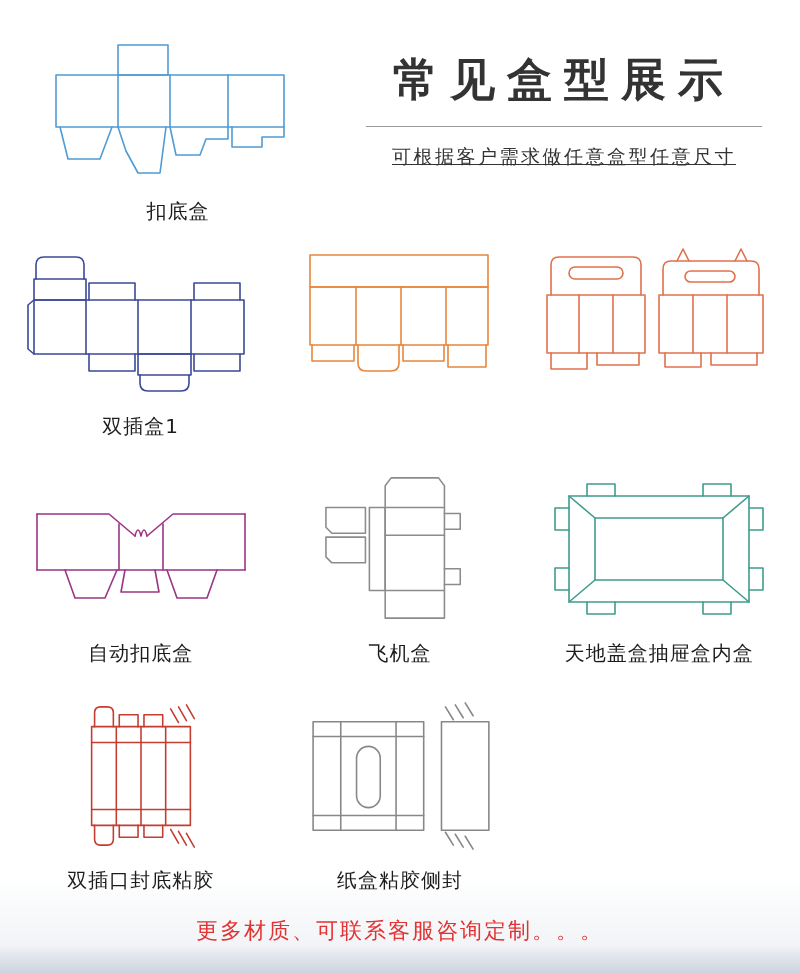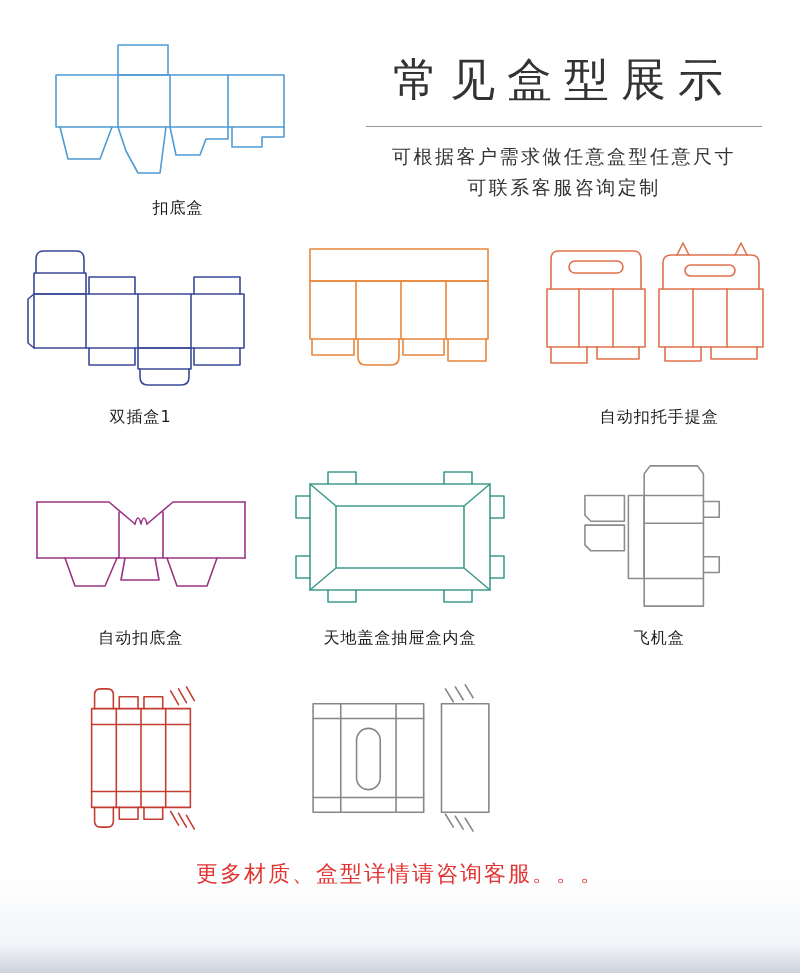--- a/index.html
+++ b/index.html
@@ -12,35 +12,36 @@
   .page {
     width:800px; height:973px; position:relative;
     background:linear-gradient(180deg,#ffffff 0%,#ffffff 90%,#f2f4f7 97%,#e3e7ed 100%);
   }
   
   .top { display:flex; padding:34px 28px 0 28px; }
   .hero { width:300px; flex:0 0 300px; text-align:center; }
   .art { height:158px; display:flex; align-items:center; justify-content:center; }
   .hero .art { height:152px; }
   figcaption, .caption {
-    margin-top:12px; font-size:16px; letter-spacing:1px;
+    margin-top:12px; font-size:20px; letter-spacing:1px;
     color:var(--label_color,#1c1c1c); font-weight:500;
   }
   .title-block { flex:1; padding:16px 8px 0 36px; text-align:center; }
   .title-block h1 {
-    font-size:45px; font-weight:400; letter-spacing:12px;
+    font-size:45px; font-weight:700; letter-spacing:12px;
     color:var(--title_color,#333); white-space:nowrap;
   }
   .title-divider {
     border:none; border-top:1px solid var(--divider_color,#9a9a9a);
     margin:16px 2px 14px 2px;
   }
   .title-block p {
     font-size:19px; letter-spacing:2.5px; line-height:1.65;
     color:var(--subtitle_color,#333);
+    text-decoration:underline;
   }
   
   .grid {
     margin-top:18px; padding:0 14px;
     display:grid; grid-template-columns:repeat(3,1fr);
     row-gap:30px; column-gap:6px;
   }
   .cell { text-align:center; }
   
   .note {
@@ -78,21 +79,20 @@
           </g>
         </svg>
       </div>
       <figcaption>扣底盒</figcaption>
     </figure>
 
     <div class="title-block">
       <h1>常见盒型展示</h1>
       <hr class="title-divider">
       <p>可根据客户需求做任意盒型任意尺寸</p>
-      <p>可联系客服咨询定制</p>
     </div>
 
   </header>
 
   <main class="grid">
 
     <figure class="cell">
       <div class="art">
         <svg width="230" height="155" viewBox="0 0 230 155" aria-hidden="true">
           <g stroke="#3b4a96">
@@ -150,21 +150,20 @@
             <path d="M196,16 L202,4 L208,16"></path>
             <rect x="146" y="26" width="50" height="11" rx="5.5"></rect>
             <rect x="120" y="50" width="104" height="58"></rect>
             <line x1="154" y1="50" x2="154" y2="108"></line>
             <line x1="188" y1="50" x2="188" y2="108"></line>
             <path d="M126,108 V122 H162 V108"></path>
             <path d="M172,108 V120 H218 V108"></path>
           </g>
         </svg>
       </div>
-      <figcaption>自动扣托手提盒</figcaption>
     </figure>
 
     <figure class="cell">
       <div class="art">
         <svg width="240" height="150" viewBox="0 0 240 150" aria-hidden="true">
           <g stroke="#9b3484">
             <path d="M16,40 H88 L114,62"></path>
             <path d="M114,62 Q117,50 120,62 Q123,50 126,62"></path>
             <path d="M126,62 L152,40 H224"></path>
             <path d="M16,40 V96"></path>
@@ -172,20 +171,39 @@
             <path d="M16,96 H224"></path>
             <line x1="98" y1="50" x2="98" y2="96"></line>
             <line x1="142" y1="50" x2="142" y2="96"></line>
             <path d="M44,96 L54,124 L84,124 L96,96"></path>
             <path d="M104,96 L100,118 L138,118 L134,96"></path>
             <path d="M146,96 L156,124 L186,124 L196,96"></path>
           </g>
         </svg>
       </div>
       <figcaption>自动扣底盒</figcaption>
+    </figure>
+
+    <figure class="cell">
+      <div class="art">
+        <svg width="170" height="158" viewBox="0 0 170 160" aria-hidden="true">
+          <g stroke="#8c8c8c">
+            <path d="M10,38 H50 V64 H16 L10,58 Z"></path>
+            <path d="M10,68 H50 V94 H16 L10,88 Z"></path>
+            <rect x="54" y="38" width="16" height="84"></rect>
+            <path d="M70,16 L76,8 H124 L130,16 V150 H70 Z"></path>
+            <line x1="70" y1="38" x2="130" y2="38"></line>
+            <line x1="70" y1="66" x2="130" y2="66"></line>
+            <line x1="70" y1="122" x2="130" y2="122"></line>
+            <path d="M130,44 H146 V60 H130"></path>
+            <path d="M130,100 H146 V116 H130"></path>
+          </g>
+        </svg>
+      </div>
+      <figcaption>飞机盒</figcaption>
     </figure>
 
     <figure class="cell">
       <div class="art">
         <svg width="240" height="150" viewBox="0 0 240 150" aria-hidden="true">
           <g stroke="#3f9c8d">
             <rect x="30" y="22" width="180" height="106"></rect>
             <rect x="56" y="44" width="128" height="62"></rect>
             <line x1="30" y1="22" x2="56" y2="44"></line>
             <line x1="210" y1="22" x2="184" y2="44"></line>
@@ -196,39 +214,20 @@
             <path d="M210,34 H224 V56 H210"></path>
             <path d="M210,94 H224 V116 H210"></path>
             <path d="M48,22 V10 H76 V22"></path>
             <path d="M164,22 V10 H192 V22"></path>
             <path d="M48,128 V140 H76 V128"></path>
             <path d="M164,128 V140 H192 V128"></path>
           </g>
         </svg>
       </div>
       <figcaption>天地盖盒抽屉盒内盒</figcaption>
-    </figure>
-
-    <figure class="cell">
-      <div class="art">
-        <svg width="170" height="158" viewBox="0 0 170 160" aria-hidden="true">
-          <g stroke="#8c8c8c">
-            <path d="M10,38 H50 V64 H16 L10,58 Z"></path>
-            <path d="M10,68 H50 V94 H16 L10,88 Z"></path>
-            <rect x="54" y="38" width="16" height="84"></rect>
-            <path d="M70,16 L76,8 H124 L130,16 V150 H70 Z"></path>
-            <line x1="70" y1="38" x2="130" y2="38"></line>
-            <line x1="70" y1="66" x2="130" y2="66"></line>
-            <line x1="70" y1="122" x2="130" y2="122"></line>
-            <path d="M130,44 H146 V60 H130"></path>
-            <path d="M130,100 H146 V116 H130"></path>
-          </g>
-        </svg>
-      </div>
-      <figcaption>飞机盒</figcaption>
     </figure>
 
     <figure class="cell">
       <div class="art">
         <svg width="140" height="158" viewBox="0 0 140 160" aria-hidden="true">
           <g stroke="#c43d31">
             <rect x="20" y="30" width="100" height="100"></rect>
             <line x1="45" y1="30" x2="45" y2="130"></line>
             <line x1="70" y1="30" x2="70" y2="130"></line>
             <line x1="95" y1="30" x2="95" y2="130"></line>
@@ -242,20 +241,21 @@
             <line x1="116" y1="8" x2="124" y2="22"></line>
             <path d="M23,130 V144 Q23,150 29,150 H36 Q42,150 42,144 V130"></path>
             <path d="M48,130 V142 H67 V130"></path>
             <path d="M73,130 V142 H92 V130"></path>
             <line x1="100" y1="134" x2="108" y2="148"></line>
             <line x1="108" y1="136" x2="116" y2="150"></line>
             <line x1="116" y1="138" x2="124" y2="152"></line>
           </g>
         </svg>
       </div>
+      <figcaption>双插口封底粘胶</figcaption>
     </figure>
 
     <figure class="cell">
       <div class="art">
         <svg width="200" height="158" viewBox="0 0 200 160" aria-hidden="true">
           <g stroke="#878787">
             <rect x="12" y="25" width="112" height="110"></rect>
             <line x1="40" y1="25" x2="40" y2="135"></line>
             <line x1="96" y1="25" x2="96" y2="135"></line>
             <line x1="12" y1="40" x2="124" y2="40"></line>
@@ -264,20 +264,21 @@
             <rect x="142" y="25" width="48" height="110"></rect>
             <line x1="146" y1="10" x2="154" y2="23"></line>
             <line x1="156" y1="8" x2="164" y2="21"></line>
             <line x1="166" y1="6" x2="174" y2="19"></line>
             <line x1="146" y1="137" x2="154" y2="150"></line>
             <line x1="156" y1="139" x2="164" y2="152"></line>
             <line x1="166" y1="141" x2="174" y2="154"></line>
           </g>
         </svg>
       </div>
+      <figcaption>纸盒粘胶侧封</figcaption>
     </figure>
 
   </main>
 
-  <p class="note">更多材质、盒型详情请咨询客服。。。</p>
+  <p class="note">更多材质、可联系客服咨询定制。。。</p>
   <div class="band"></div>
 
 </div>
 
 </body></html>

